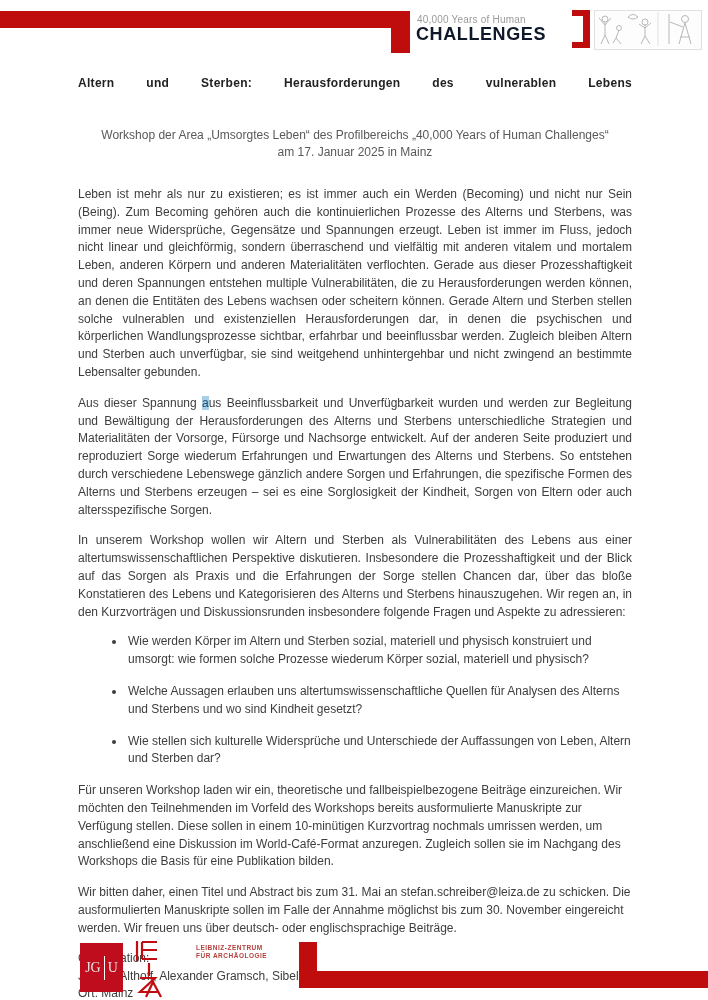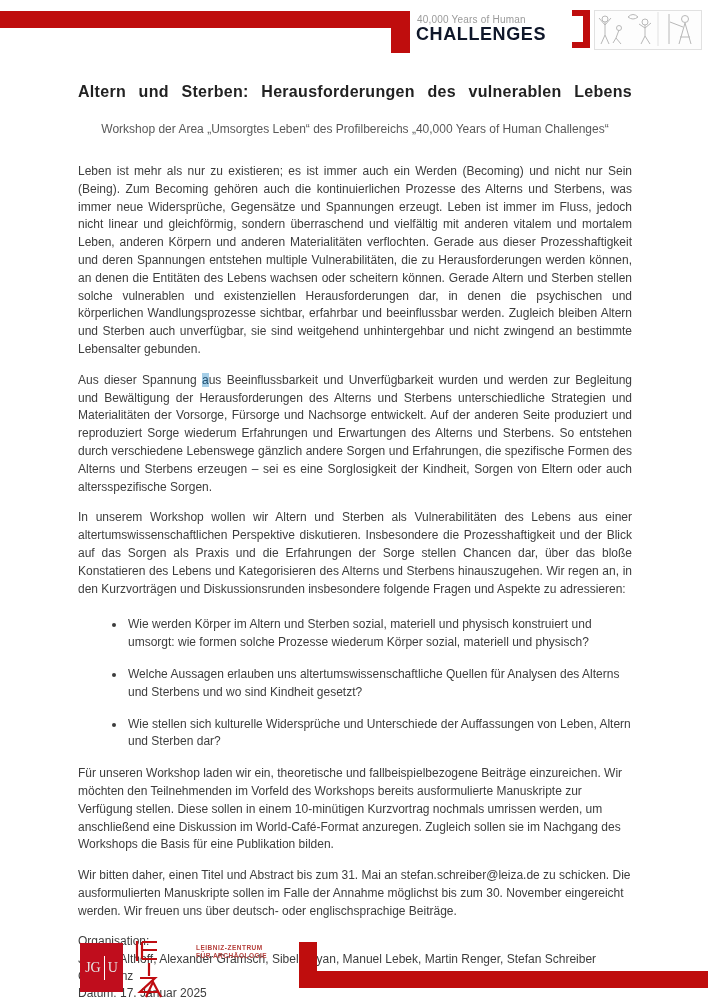--- a/index.html
+++ b/index.html
@@ -11,29 +11,29 @@
   .bar{position:absolute;background:#bf0d0d;}
   .bar-top-h{left:0;top:11px;width:410px;height:17px;}
   .bar-top-v{left:391px;top:11px;width:19px;height:42px;}
   .logo-tagline{position:absolute;left:417px;top:14px;font-size:10px;color:#9b9b9b;letter-spacing:0.2px;}
   .logo-wordmark{position:absolute;left:416px;top:24px;font-size:18px;font-weight:700;color:#0f172a;letter-spacing:0.6px;}
   .logo-bracket{position:absolute;left:572px;top:10px;width:11px;height:26px;
     border-top:6px solid #bf0d0d;border-right:7px solid #bf0d0d;border-bottom:6px solid #bf0d0d;}
   .petro-box{position:absolute;left:594px;top:10px;width:106px;height:38px;border:1px solid #e1e1e1;background:#fdfdfd;}
   
   .content{position:absolute;left:78px;top:72px;width:554px;}
-  .title{margin-top:10px;font-size:16px;line-height:20px;font-weight:700;color:#222222;
+  .title{margin-top:1px;font-size:12px;line-height:20px;font-weight:700;color:#222222;
     letter-spacing:0.3px;text-align:justify;text-align-last:justify;}
-  .subtitle{margin-top:19px;text-align:center;font-size:12px;line-height:17px;color:#595959;}
+  .subtitle{margin-top:34px;text-align:center;font-size:12px;line-height:17px;color:#595959;}
   p.para{margin:13px 0 0 0;font-size:12px;line-height:17.8px;color:#3d3d3d;}
   p.first{margin-top:25px;}
   .just{text-align:justify;}
   .it{}
   .hl{background:#a6cfe8;color:#1d4c6d;}
-  ul.bullets{margin:18px 0 0 0;padding:0 0 0 48px;}
+  ul.bullets{margin:12px 0 0 0;padding:0 0 0 48px;}
   ul.bullets li{margin:0 0 14px 0;font-size:12px;line-height:17.8px;color:#3d3d3d;padding-left:2px;}
   .org{margin-top:13px;font-size:12px;line-height:17.3px;color:#3d3d3d;}
   
   .jgu{position:absolute;left:80px;top:943px;width:43px;height:49px;background:#c00d1d;
     display:flex;align-items:center;justify-content:center;gap:3px;
     color:#e5e5e5;font-family:"Liberation Serif", serif;font-size:14px;}
   .jgu .rule{width:1px;height:24px;background:#ffffff;}
   .leiza{position:absolute;left:134px;top:940px;}
   .leibniz-text{position:absolute;left:196px;top:944px;font-size:6.5px;line-height:8px;
     color:#b5403c;font-weight:700;letter-spacing:0.5px;}
@@ -74,20 +74,21 @@
       <line x1="88" y1="16" x2="75" y2="11"></line>
       <line x1="85" y1="26" x2="95" y2="26"></line>
     </svg>
   </div>
 
   <div class="content">
     <div class="title">Altern und Sterben: Herausforderungen des vulnerablen Lebens</div>
 
     <div class="subtitle">
       <div>Workshop der Area „Umsorgtes Leben“ des Profilbereichs „40,000 Years of Human Challenges“</div>
+      <div>am 17. Januar 2025 in Mainz</div>
     </div>
 
     <p class="para first just"><span>Leben ist mehr als nur zu existieren; es ist immer auch ein Werden (</span><span class="it">Becoming</span><span>) und nicht nur Sein (</span><span class="it">Being</span><span>). Zum Becoming gehören auch die kontinuierlichen Prozesse des Alterns und Sterbens, was immer neue Widersprüche, Gegensätze und Spannungen erzeugt. Leben ist immer im Fluss, jedoch nicht linear und gleichförmig, sondern überraschend und vielfältig mit anderen vitalem und mortalem Leben, anderen Körpern und anderen Materialitäten verflochten. Gerade aus dieser Prozesshaftigkeit und deren Spannungen entstehen multiple Vulnerabilitäten, die zu Herausforderungen werden können, an denen die Entitäten des Lebens wachsen oder scheitern können. Gerade Altern und Sterben stellen solche vulnerablen und existenziellen Herausforderungen dar, in denen die psychischen und körperlichen Wandlungsprozesse sichtbar, erfahrbar und beeinflussbar werden. Zugleich bleiben Altern und Sterben auch unverfügbar, sie sind weitgehend unhintergehbar und nicht zwingend an bestimmte Lebensalter gebunden.</span></p>
     <p class="para just"><span>Aus dieser Spannung </span><span class="hl">a</span><span>us Beeinflussbarkeit und Unverfügbarkeit wurden und werden zur Begleitung und Bewältigung der Herausforderungen des Alterns und Sterbens unterschiedliche Strategien und Materialitäten der Vorsorge, Fürsorge und Nachsorge entwickelt. Auf der anderen Seite produziert und reproduziert Sorge wiederum Erfahrungen und Erwartungen des Alterns und Sterbens. So entstehen durch verschiedene Lebenswege gänzlich andere Sorgen und Erfahrungen, die spezifische Formen des Alterns und Sterbens erzeugen – sei es eine Sorglosigkeit der Kindheit, Sorgen von Eltern oder auch altersspezifische Sorgen.</span></p>
     <p class="para just">In unserem Workshop wollen wir Altern und Sterben als Vulnerabilitäten des Lebens aus einer altertumswissenschaftlichen Perspektive diskutieren. Insbesondere die Prozesshaftigkeit und der Blick auf das Sorgen als Praxis und die Erfahrungen der Sorge stellen Chancen dar, über das bloße Konstatieren des Lebens und Kategorisieren des Alterns und Sterbens hinauszugehen. Wir regen an, in den Kurzvorträgen und Diskussionsrunden insbesondere folgende Fragen und Aspekte zu adressieren:</p>
 
     <ul class="bullets">
       <li>Wie werden Körper im Altern und Sterben sozial, materiell und physisch konstruiert und umsorgt: wie formen solche Prozesse wiederum Körper sozial, materiell und physisch?</li>
       <li>Welche Aussagen erlauben uns altertumswissenschaftliche Quellen für Analysen des Alterns und Sterbens und wo sind Kindheit gesetzt?</li>
       <li>Wie stellen sich kulturelle Widersprüche und Unterschiede der Auffassungen von Leben, Altern und Sterben dar?</li>

